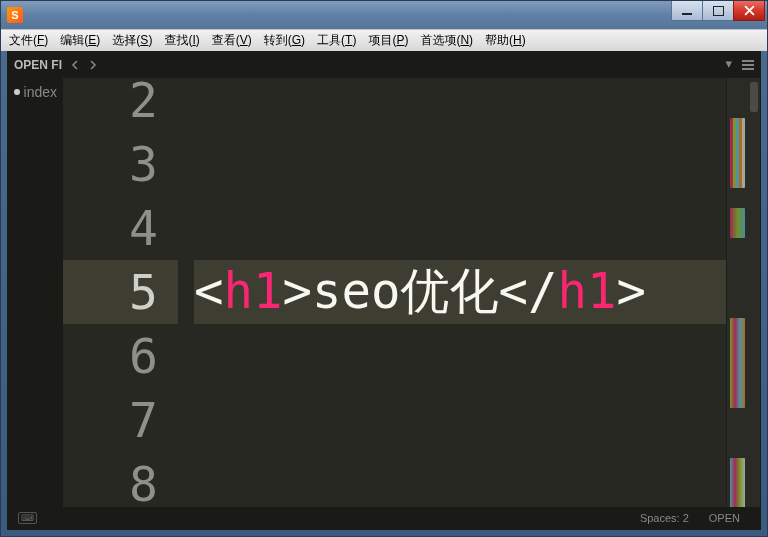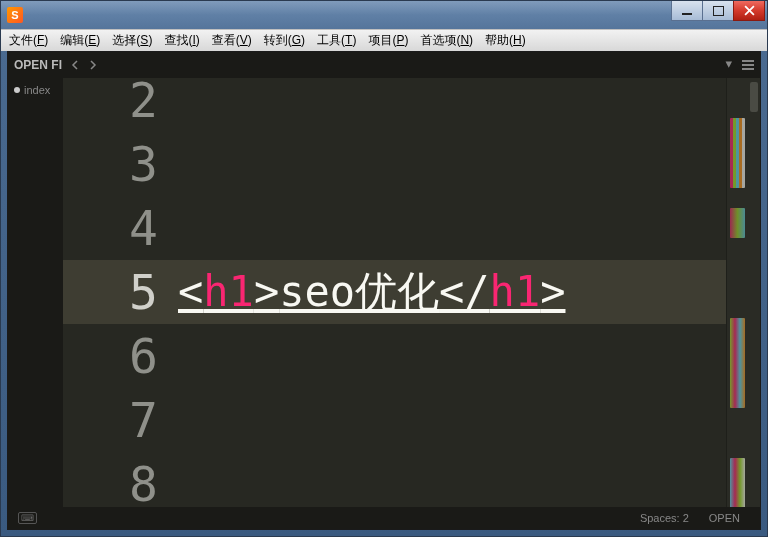--- a/index.html
+++ b/index.html
@@ -101,21 +101,21 @@
 .tab-overflow { position: absolute; right: 4px; top: 4px; color: #888; font-size: 13px; }
 .hamburger { width: 24px; display: flex; align-items: center; justify-content: center; color: #aaa; }
 .hamburger svg { width: 14px; height: 14px; }
 
 
 .body { flex: 1; display: flex; overflow: hidden; }
 .sidebar {
   width: 55px;
   background: #1a1a17;
   color: #888;
-  font-size: 11px;
+  font-size: 14px;
   padding-top: 4px;
 }
 .sidebar-item { display: flex; align-items: center; gap: 4px; padding: 2px 6px; }
 .sidebar-item .dot { width: 6px; height: 6px; border-radius: 50%; background: #ccc; }
 
 .editor-wrap { flex: 1; position: relative; display: flex; overflow: hidden; }
 .editor { flex: 1; background: #272822; position: relative; overflow: hidden; }
 .gutter {
   position: absolute; left: 0; top: -10px; bottom: 0;
   width: 115px;
@@ -125,25 +125,24 @@
 .lineno {
   font-family: Consolas, monospace;
   font-size: 48px;
   color: #8f908a;
   text-align: right;
   padding-right: 20px;
   height: 64px; line-height: 64px;
 }
 .lineno.current { background: #3e3d32; color: #d0d0ca; }
 .code {
-  position: absolute; left: 115px; top: -10px; right: 0;
+  position: absolute; left: 131px; top: -10px; right: 0;
   font-family: Consolas, monospace;
-  font-size: 42px;
+  font-size: 49px;
   color: #f8f8f2;
-  text-decoration: underline;
 }
 .code-line { height: 64px; line-height: 64px; white-space: pre; }
 .code-line.current { background: #3e3d32; }
 .punct { color: #f8f8f2; }
 .tagname { color: #f92672; }
 
 
 .minimap {
   width: 22px;
   background: #2a2b25;

